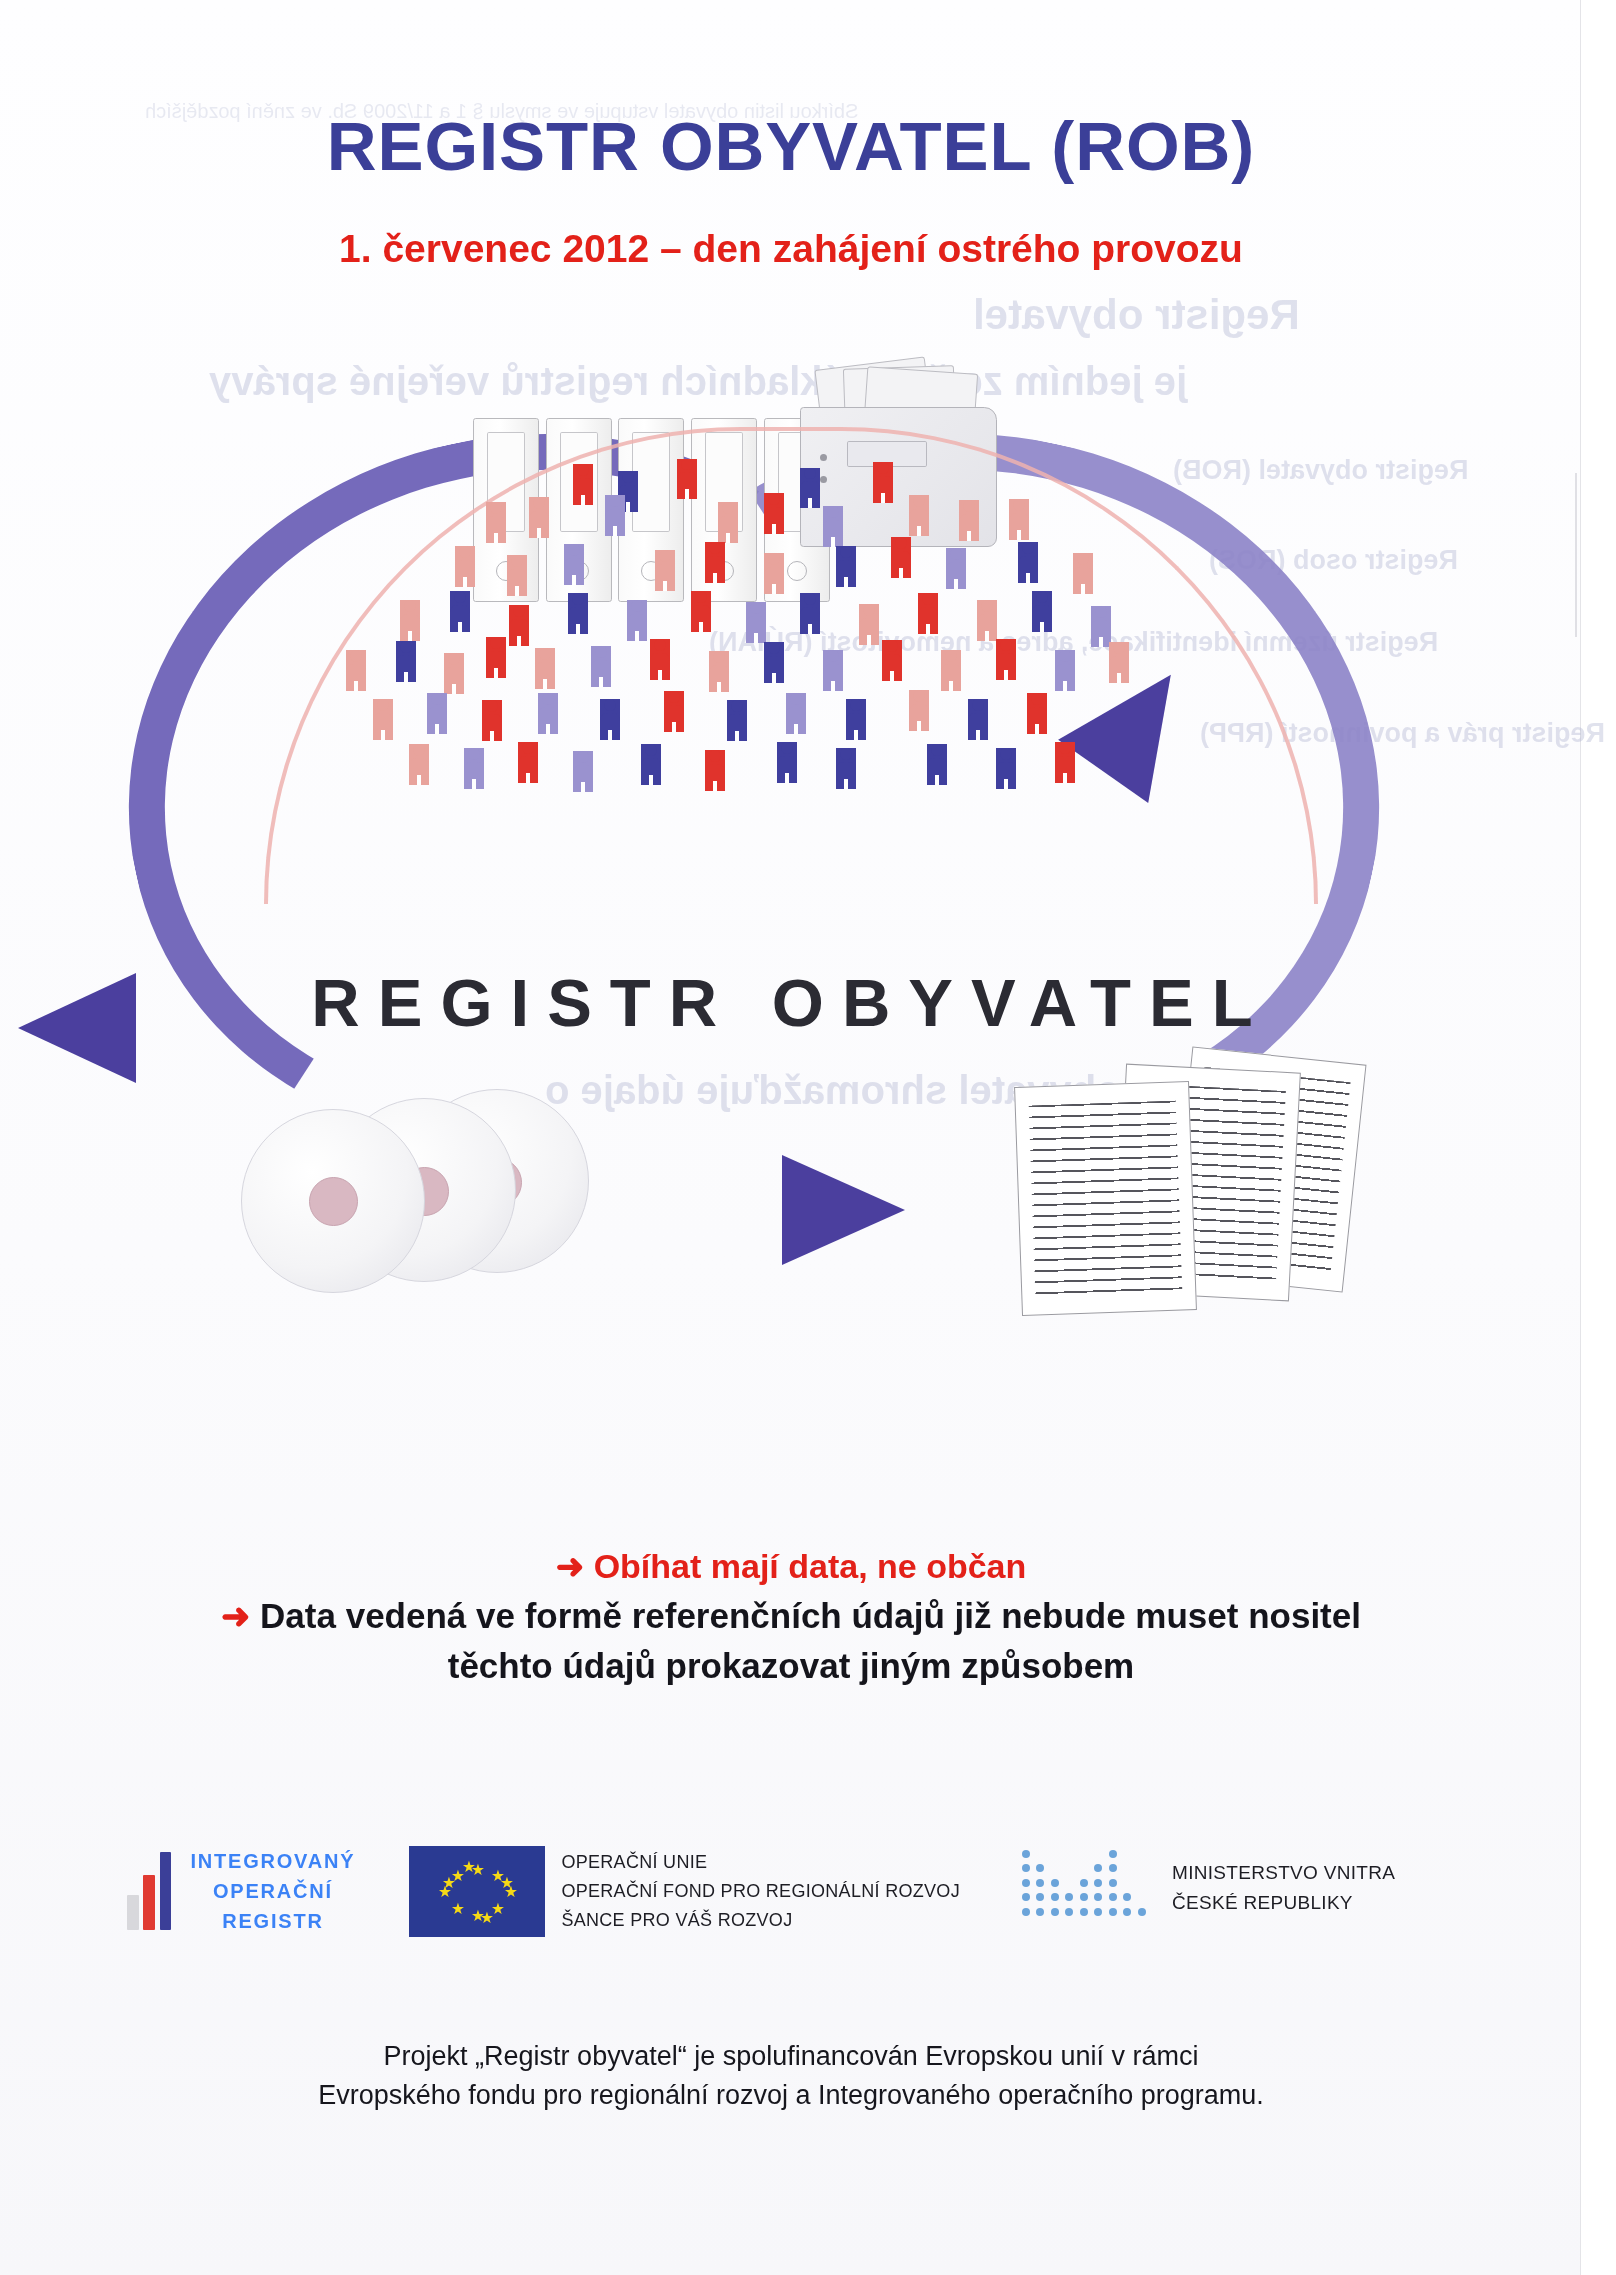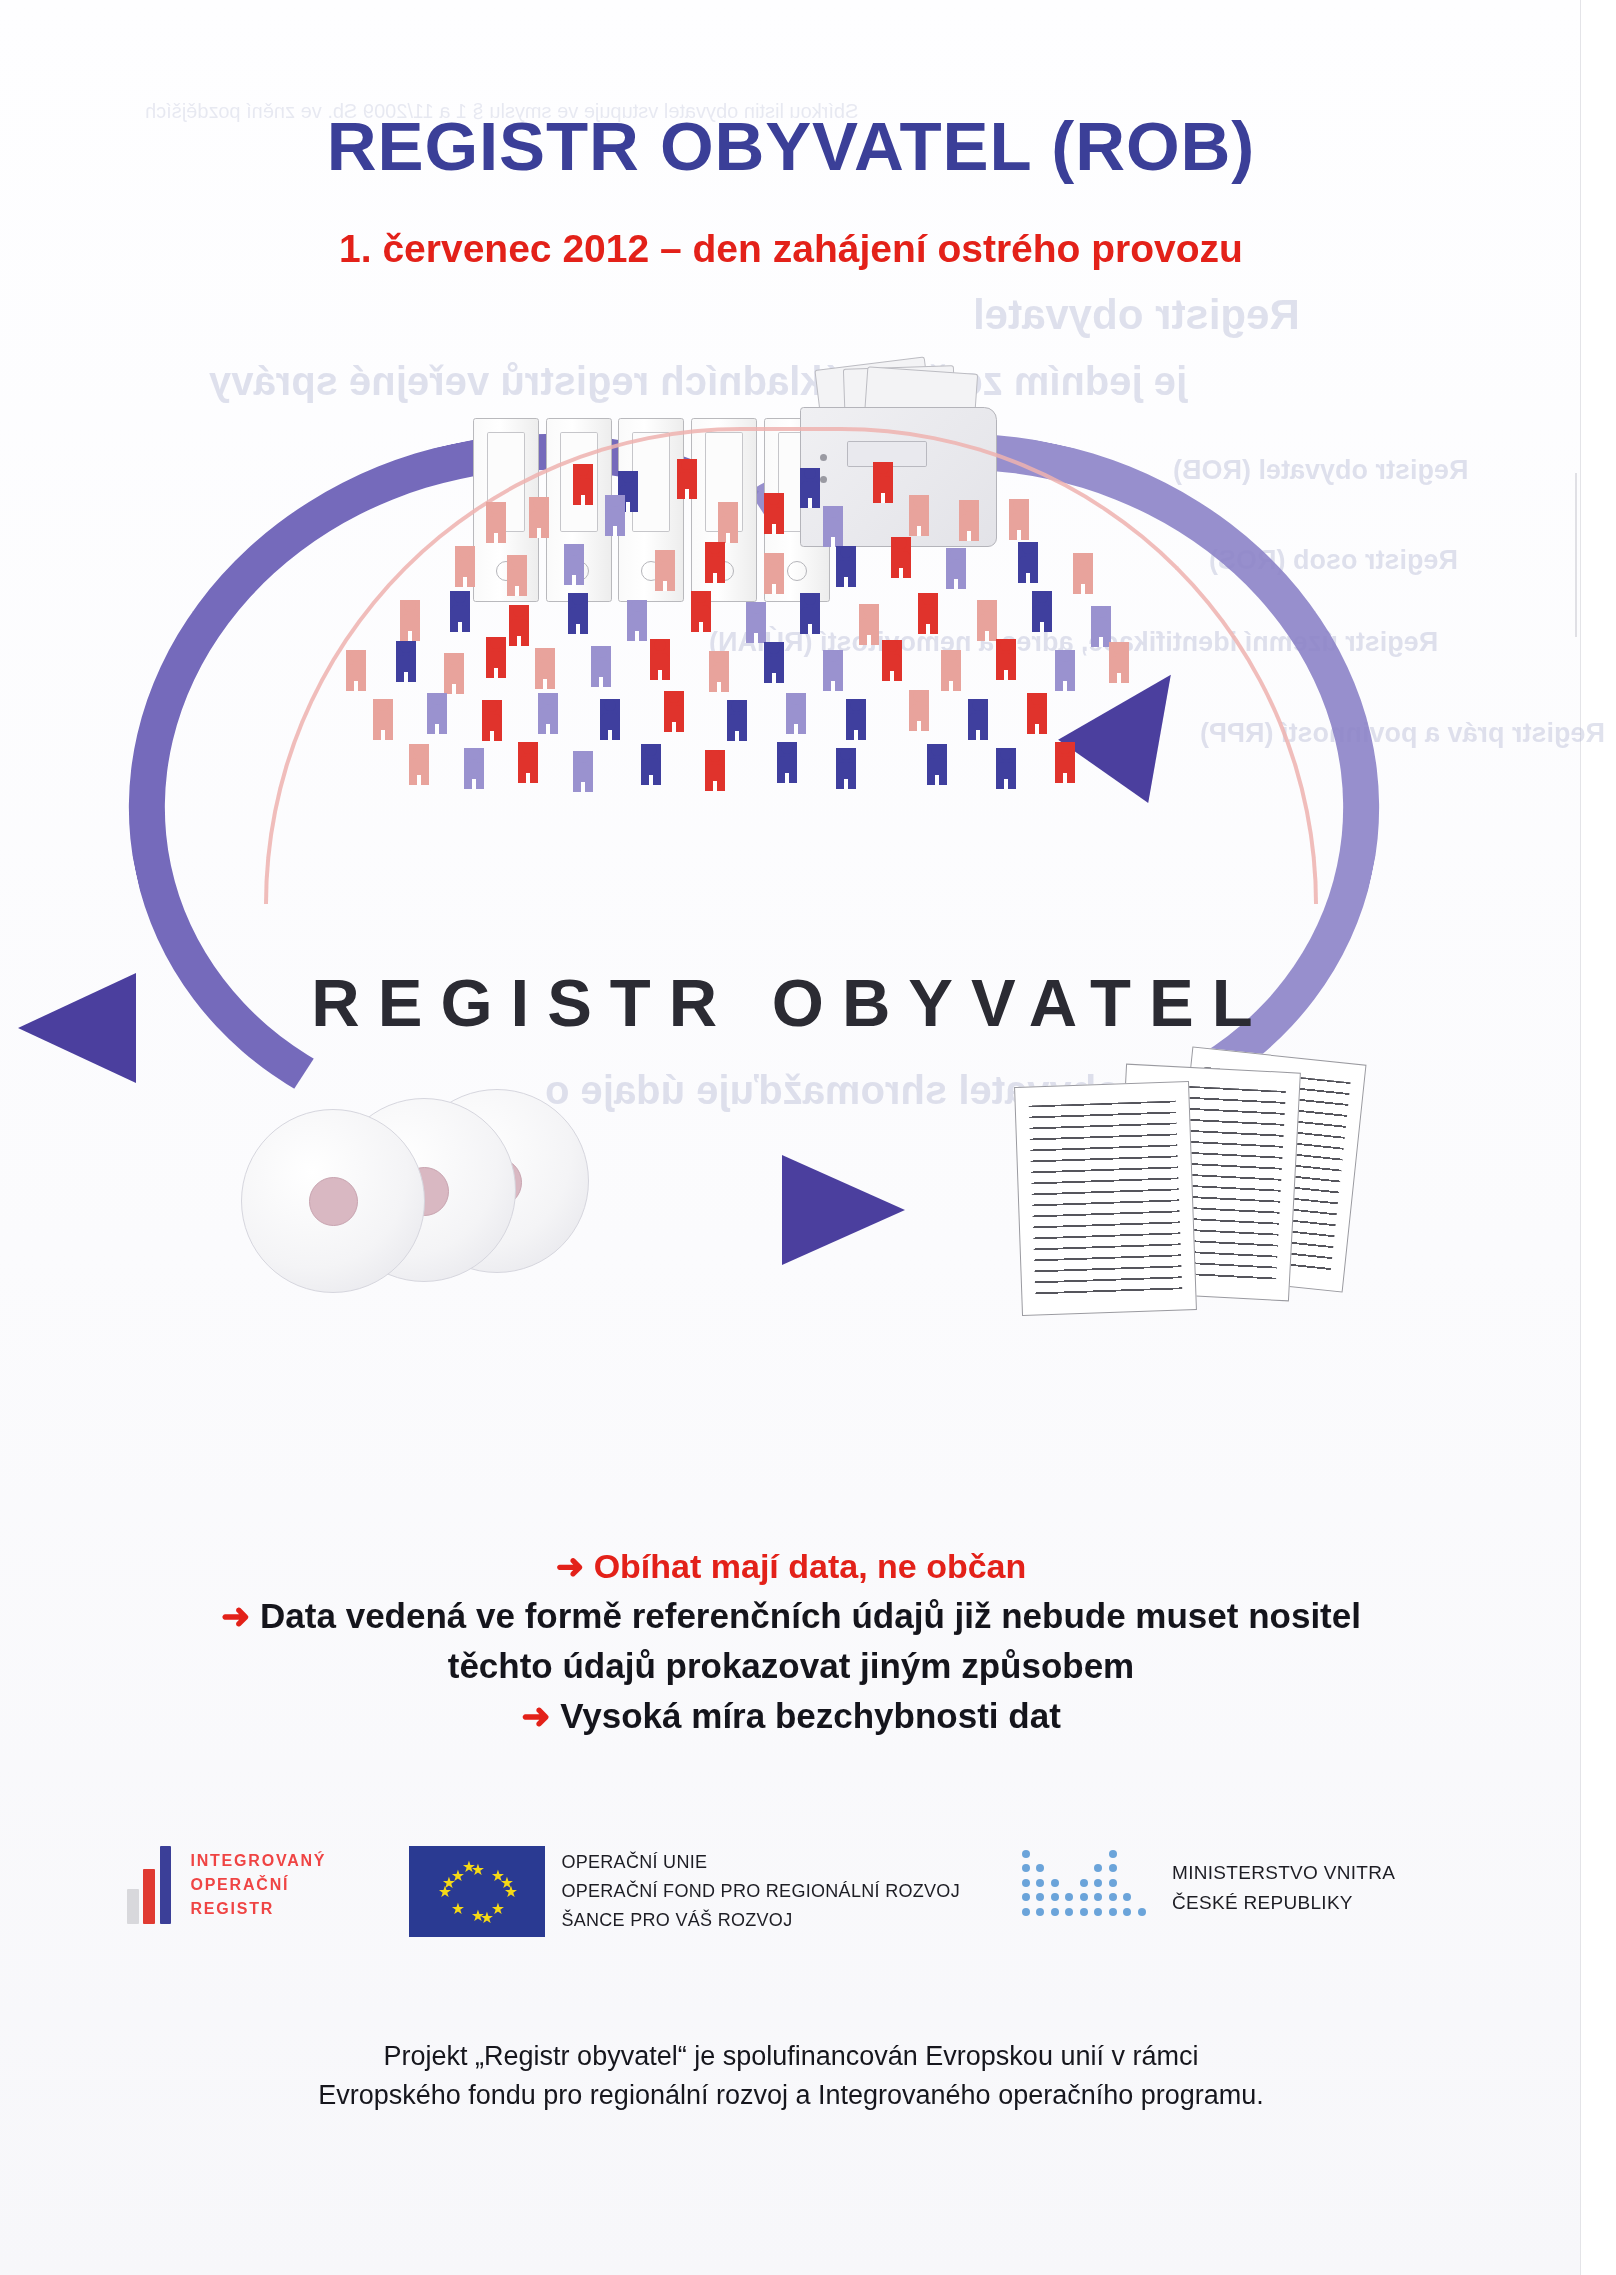--- a/index.html
+++ b/index.html
@@ -320,21 +320,21 @@
     width: 1382px; height: 118px;
   }
   .logo-block { position: absolute; top: 0; display: flex; align-items: center; }
 
   .iop { left: 18px; }
   .iop-bars { display: flex; align-items: flex-end; height: 78px; margin-right: 14.5px; }
   .iop-bars i {
     display: block; width: 11.8px; margin-right: 4.5px; border-radius: 0.9px;
   }
   .iop-text {
-    font-size: 16px; font-weight: bold; letter-spacing: 1.8px; color: #ef4444; line-height: 1.5;
+    font-size: 20px; font-weight: bold; letter-spacing: 1.8px; color: #3b82f6; line-height: 1.5; text-align: center;
   }
 
   .eu { left: 300px; }
   .eu-flag {
     width: 136px; height: 91px;
     background: #2a3a92;
     position: relative;
     margin-right: 16.4px;
   }
   .eu-star {
@@ -768,24 +768,20 @@
     <div class="line l1">
       <span class="arrowglyph">➜</span>
       <span>Obíhat mají data, ne občan</span>
     </div>
     <div class="line l3">
       <span class="arrowglyph">➜</span>
       <span>Data vedená ve formě referenčních údajů již nebude muset nositel</span>
     </div>
     <div class="line l4">
       <span>těchto údajů prokazovat jiným způsobem</span>
-    </div>
-    <div class="line l5">
-      <span class="arrowglyph">➜</span>
-      <span>Vysoká míra bezchybnosti dat</span>
     </div>
   </div>
 
   <div class="logos">
 
     <div class="logo-block iop">
       <div class="iop-bars">
         <i style="height:35px; background:#d8d8dc;"></i>
         <i style="height:55px; background:#e03a32;"></i>
         <i style="height:78px; background:#3b3f98;"></i>

